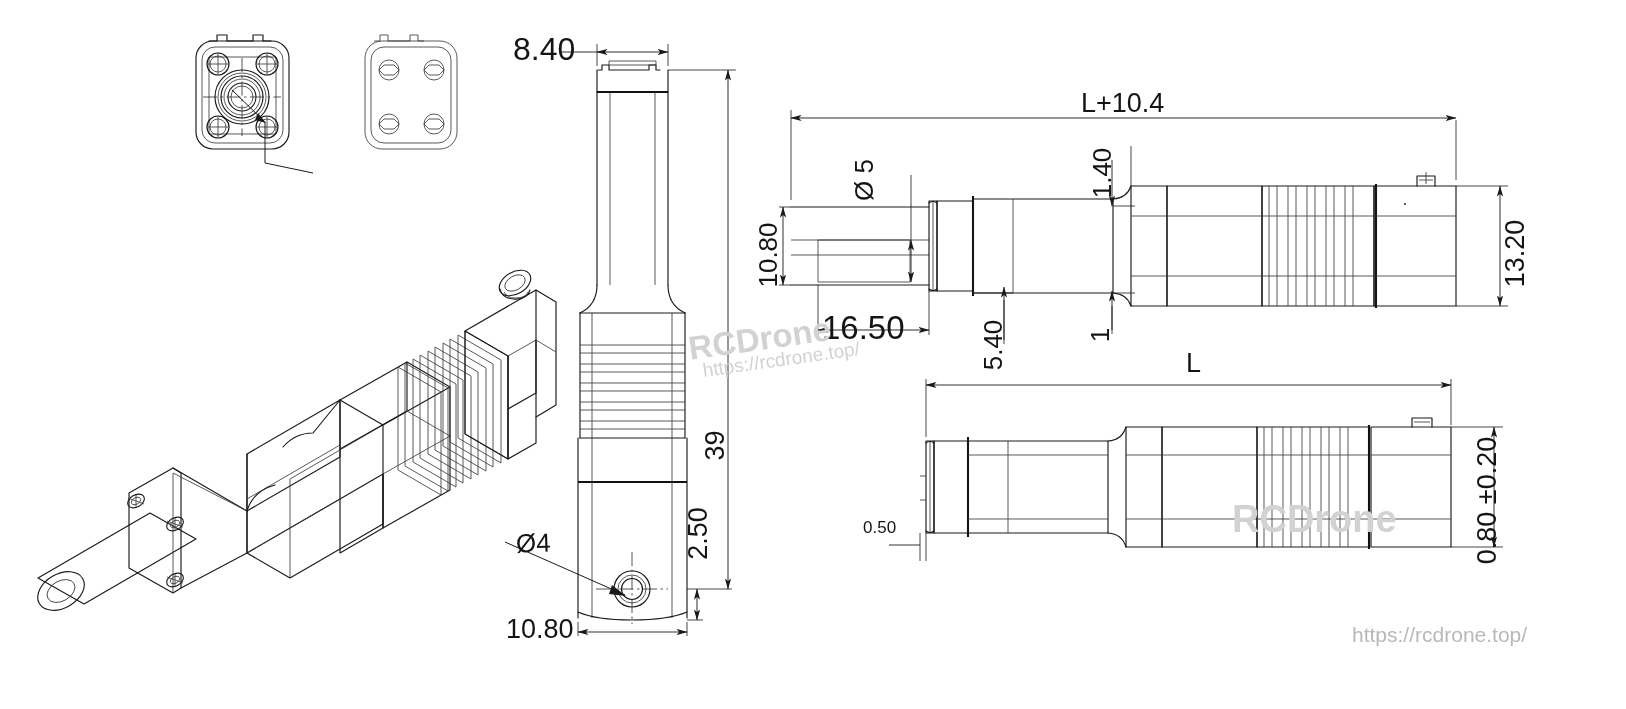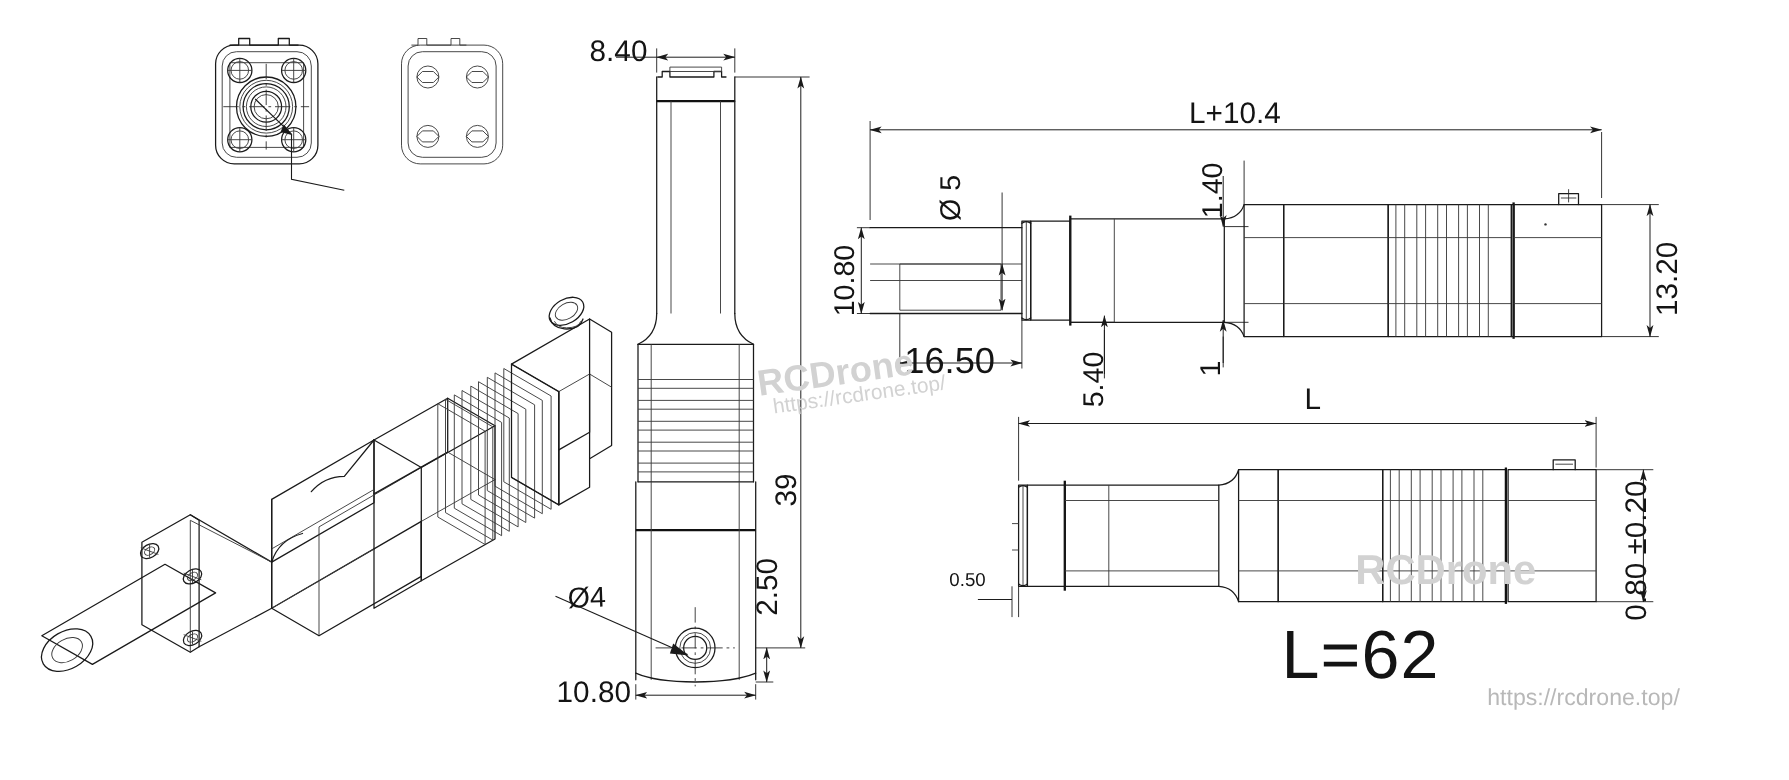--- a/index.html
+++ b/index.html
@@ -326,21 +326,21 @@
 
       <path class="ext" d="M920,533 v28 M926,533 v28"></path>
       <path class="dim" d="M889,545 h31"></path>
 
       <path class="ext" d="M1451,427 h52 M1451,547 h52"></path>
       <path class="dim" d="M1494,427 v120" marker-start="url(#arrL)" marker-end="url(#arrR)"></path>
     </g>
   </svg>
 
 
-  <div class="dimtext" style="left:536px;top:33px;font-size:27px;">8.40</div>
+  <div class="dimtext" style="left:513px;top:33px;font-size:32px;">8.40</div>
 
   <div class="dimtext" style="left:506px;top:616px;font-size:27px;">10.80</div>
 
   <div class="dimtext vert" style="left:700px;top:432px;font-size:27px;transform:rotate(-90deg);">39</div>
 
   <div class="dimtext vert" style="left:672px;top:520px;font-size:27px;transform:rotate(-90deg);">2.50</div>
 
   <div class="dimtext" style="left:516px;top:530px;font-size:26px;transform:rotate(-2deg);">Ø4</div>
 
   <div class="dimtext vert" style="left:843px;top:167px;font-size:26px;transform:rotate(-90deg);">Ø 5</div>
@@ -358,21 +358,20 @@
   <div class="dimtext vert" style="left:968px;top:332px;font-size:26px;transform:rotate(-90deg);">5.40</div>
 
   <div class="dimtext vert" style="left:1482px;top:240px;font-size:27px;transform:rotate(-90deg);">13.20</div>
 
   <div class="dimtext" style="left:1186px;top:350px;font-size:27px;">L</div>
 
   <div class="dimtext" style="left:863px;top:519px;font-size:17px;">0.50</div>
 
   <div class="dimtext vert" style="left:1424px;top:487px;font-size:27px;transform:rotate(-90deg);">0.80 ±0.20</div>
 
-  <div class="dimtext" style="left:1165px;top:565px;font-size:62px;letter-spacing:1px;">L=62</div>
 
   <div class="wm wm-grey" style="left:688px;top:322px;font-size:33px;font-weight:bold;transform:rotate(-8deg);">RCDrone</div>
 
   <div class="wm wm-grey" style="left:702px;top:350px;font-size:19px;transform:rotate(-8deg);">https://rcdrone.top/</div>
 
   <div class="wm wm-grey" style="left:1232px;top:500px;font-size:38px;font-weight:bold;">RCDrone</div>
 
   <div class="wm wm-url" style="left:1352px;top:624px;font-size:21px;">https://rcdrone.top/</div>
 
 </div>

